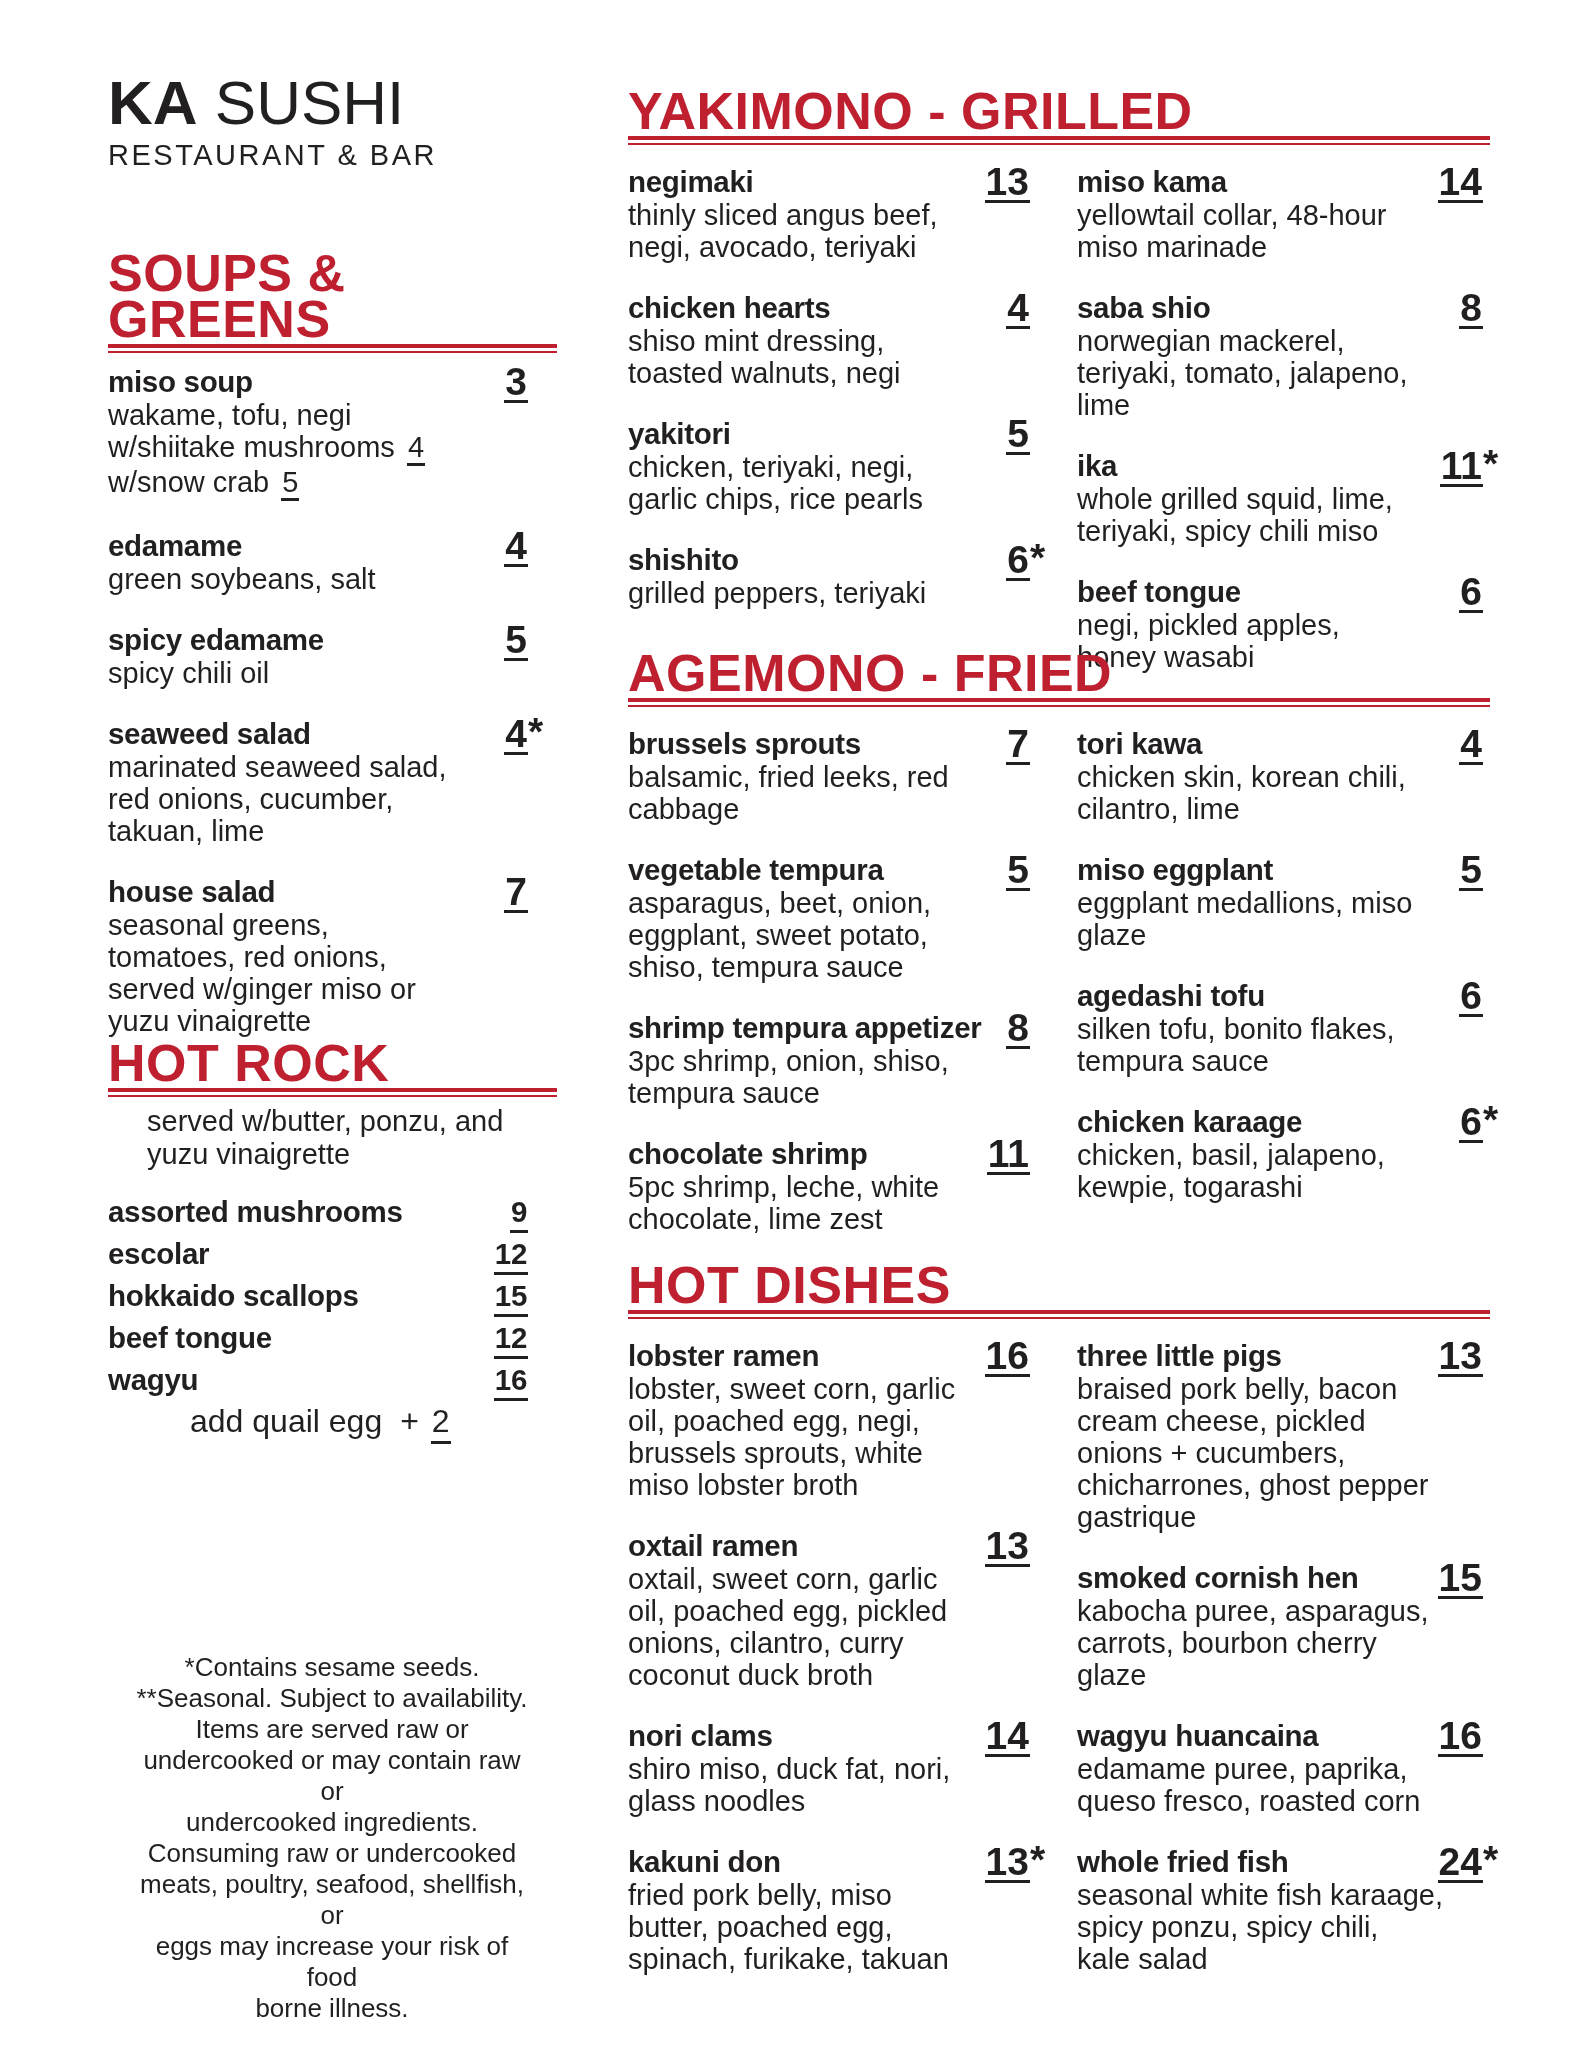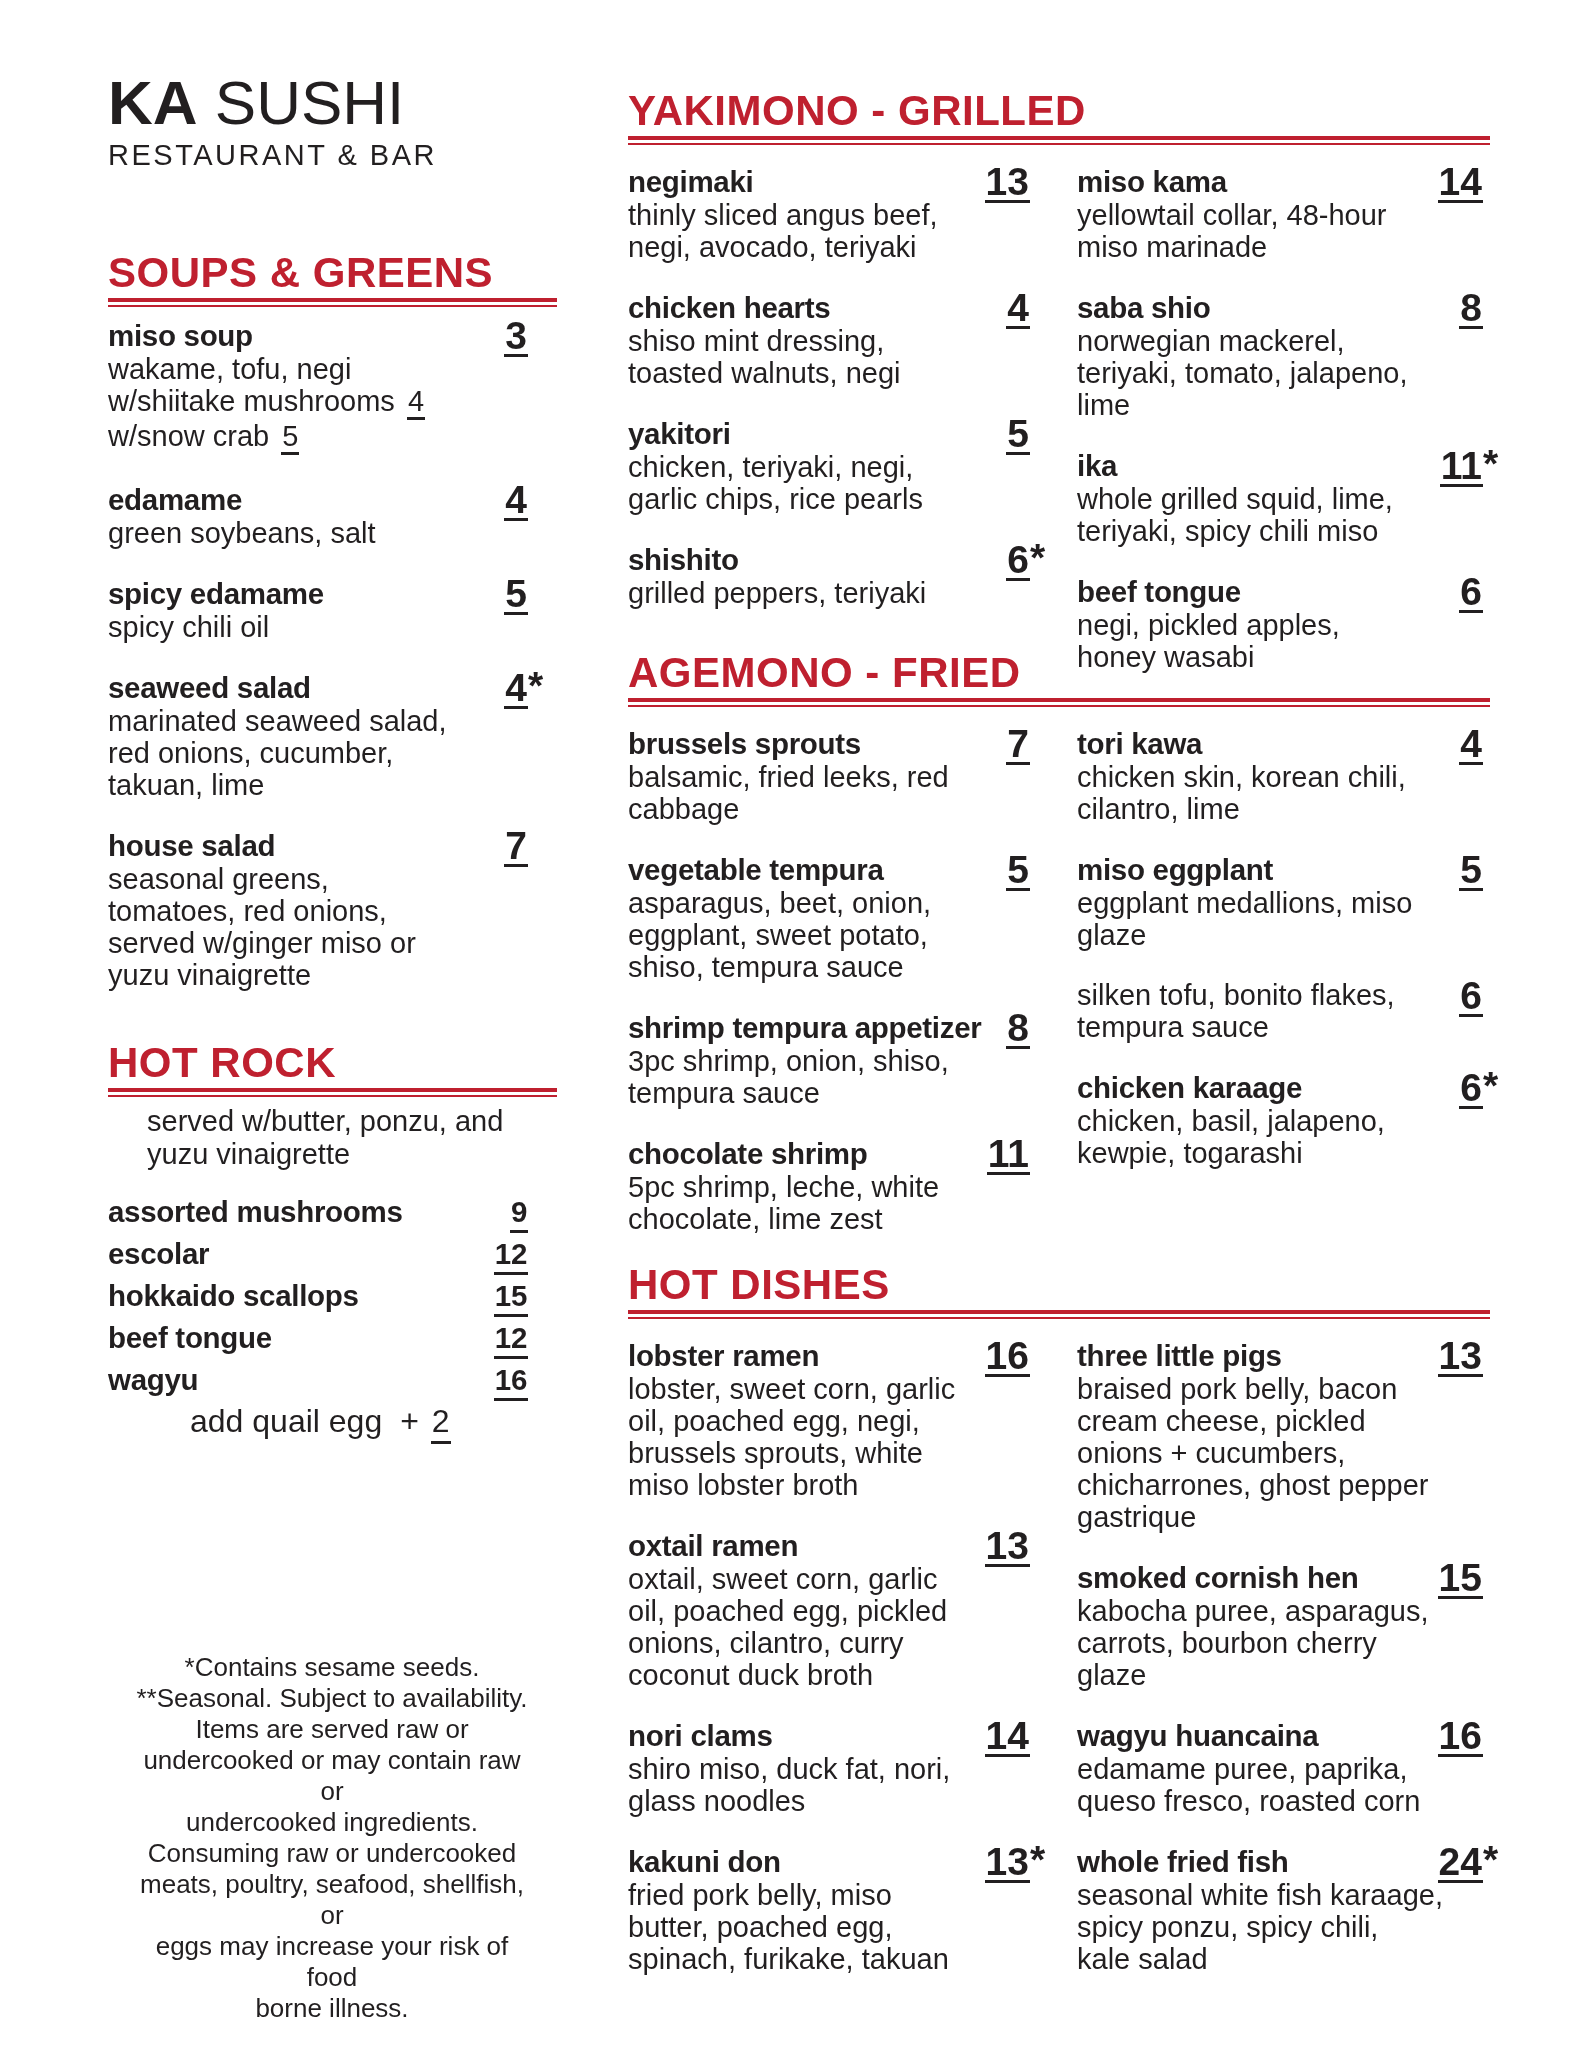--- a/index.html
+++ b/index.html
@@ -3,21 +3,21 @@
 <meta charset="utf-8">
 <title>KA SUSHI RESTAURANT &amp; BAR</title>
 <style>
   html,body{margin:0;padding:0;background:#ffffff;}
   .page{
     position:relative;width:1582px;height:2038px;background:#ffffff;
     color:var(--text,#221f20);font-family:"Liberation Sans",sans-serif;overflow:hidden;
   }
   
   .heading{
-    font-size:42px;font-weight:700;color:var(--accent,#bf202f);
+    font-size:52px;font-weight:700;color:var(--accent,#bf202f);
     line-height:46px;letter-spacing:.5px;
   }
   .rule{
     height:3px;margin-top:2px;
     border-top:4px solid var(--accent,#bf202f);
     border-bottom:2px solid var(--accent,#bf202f);
   }
   
   .item{position:relative;margin-bottom:28px;}
   .item-name{font-weight:700;font-size:29.5px;line-height:34px;letter-spacing:-.3px;white-space:nowrap;}
@@ -272,20 +272,21 @@
             </div>
             <div class="item">
               <div class="item-name">miso eggplant</div>
               <span class="item-price"><span class="price-num">5</span></span>
               <div class="item-desc">
                 <div class="desc-line">eggplant medallions, miso</div>
                 <div class="desc-line">glaze</div>
               </div>
             </div>
             <div class="item">
+              <div class="item-name">agedashi tofu</div>
               <span class="item-price"><span class="price-num">6</span></span>
               <div class="item-desc">
                 <div class="desc-line">silken tofu, bonito flakes,</div>
                 <div class="desc-line">tempura sauce</div>
               </div>
             </div>
             <div class="item">
               <div class="item-name">chicken karaage</div>
               <span class="item-price"><span class="price-num">6</span><span class="price-mark">*</span></span>
               <div class="item-desc">

